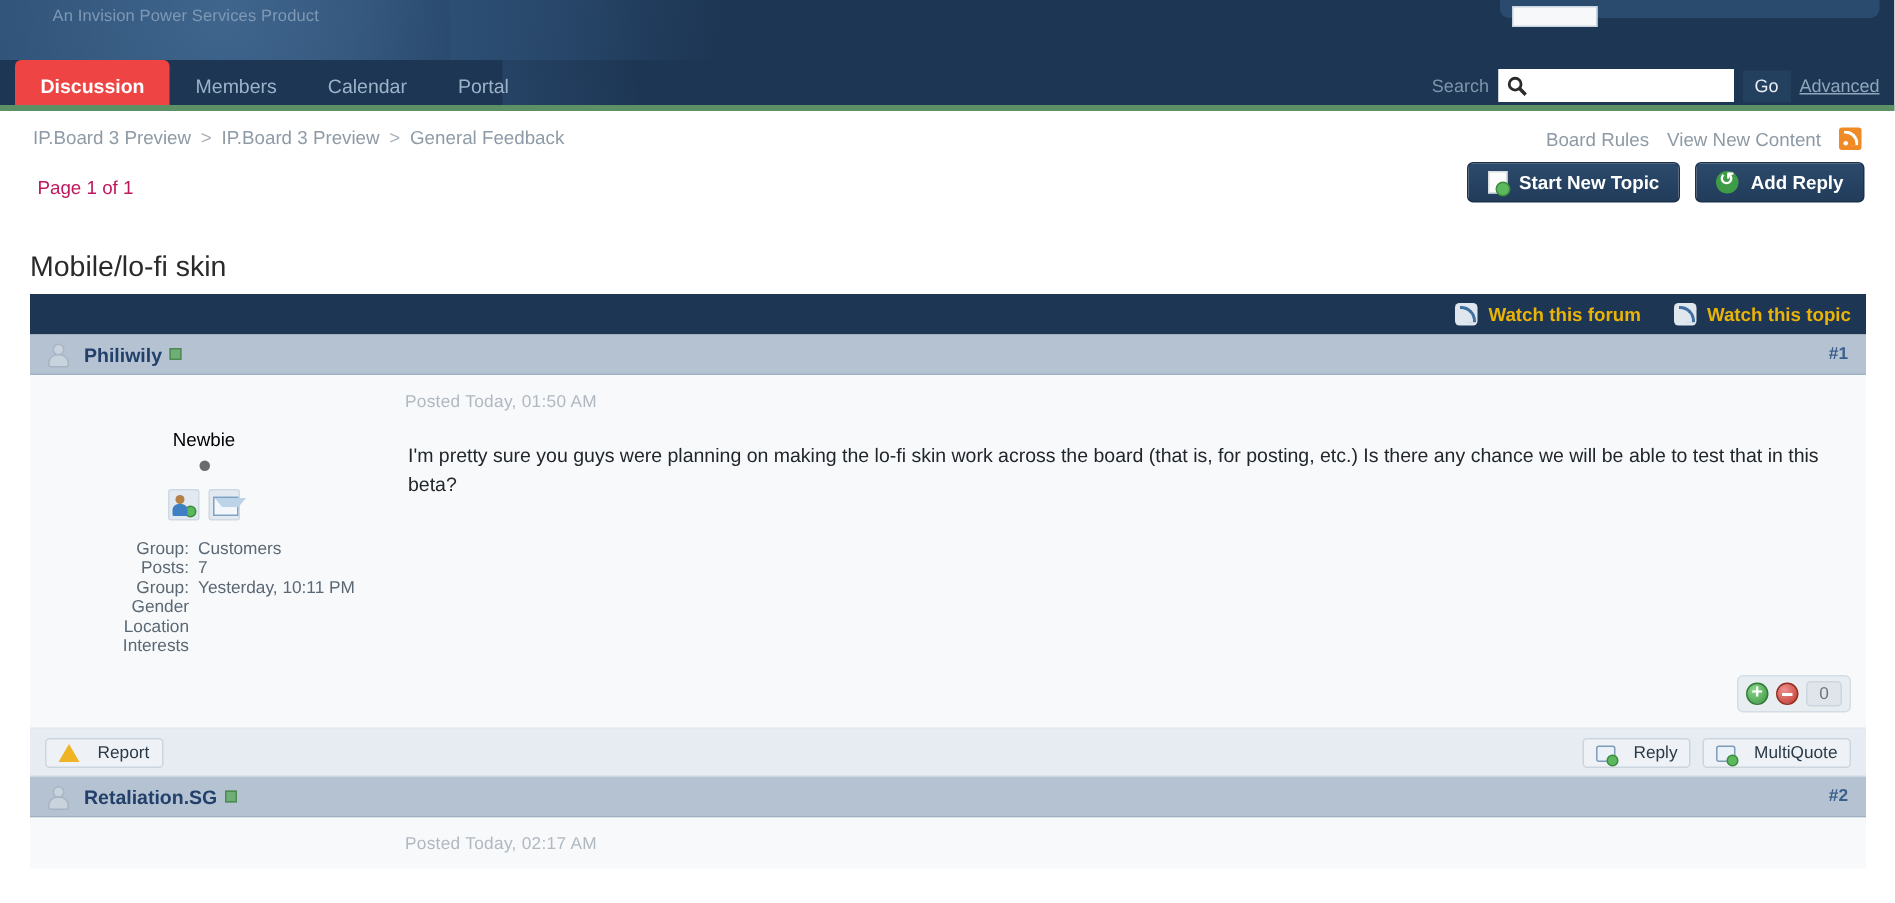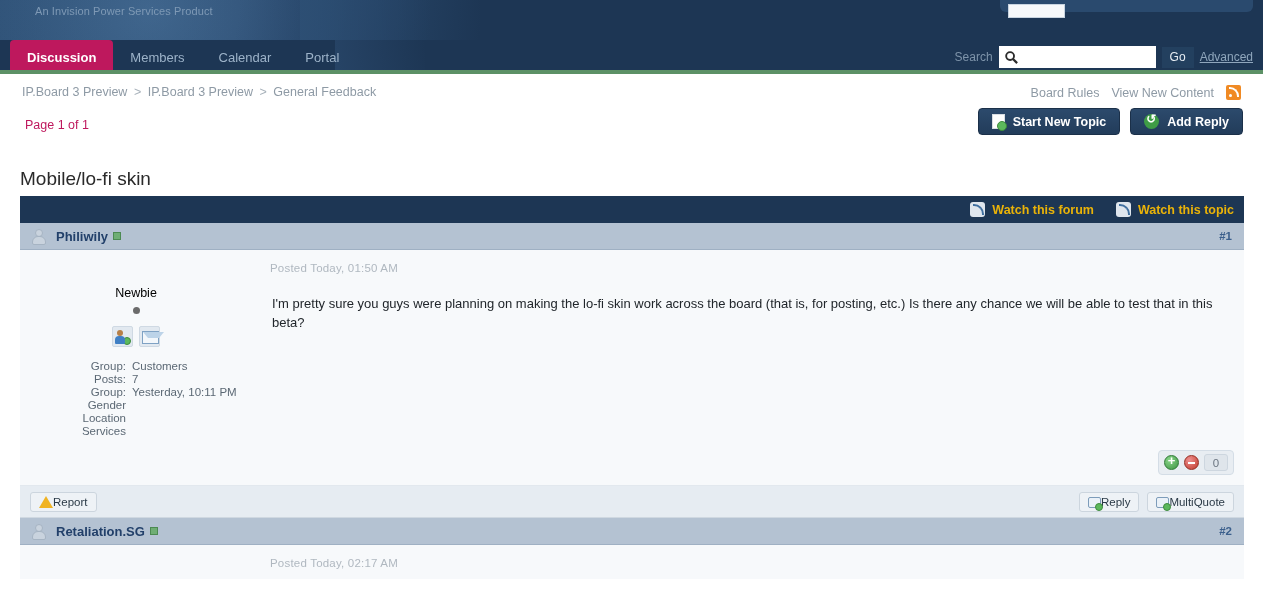--- a/index.html
+++ b/index.html
@@ -64,21 +64,21 @@
   }
   .nav-tab {
     display: flex; align-items: center;
     padding: 0 17px;
     font-size: 13px;
     color: #9db3c9;
     cursor: pointer;
     white-space: nowrap;
   }
   .nav-tab.active {
-    background: #be185d;
+    background: #ef4444;
     color: #ffffff;
     font-weight: bold;
     border-radius: 4px 4px 0 0;
   }
   #nav-deco {
     position: absolute; left: 335px; top: 0; width: 90px; height: 34px;
     background: linear-gradient(80deg, rgba(40,70,105,0.85) 0%, rgba(29,54,84,0) 100%);
   }
   #search-area {
     position: absolute; right: 10px; top: 0; height: 34px;
@@ -399,21 +399,21 @@
     display: flex; align-items: center; justify-content: center;
   }
 
   .post-footer {
     position: relative;
     height: 32px;
     background: #e6ecf2;
     border-bottom: 1px solid #cfd8e1;
   }
   .footer-btn {
-    display: inline-flex; align-items: center; gap: 0;
+    display: inline-flex; align-items: center; gap: 12px;
     height: 20px;
     padding: 0 8px;
     background: #eef2f6;
     border: 1px solid #ccd5de;
     border-radius: 3px;
     font-size: 11.5px; color: #2a3946;
     cursor: pointer;
     white-space: nowrap;
   }
   #report-btn { position: absolute; left: 10px; top: 6px; }
@@ -551,21 +551,21 @@
         <div class="af-label">Group:</div>
         <div class="af-value">Customers</div>
         <div class="af-label">Posts:</div>
         <div class="af-value">7</div>
         <div class="af-label">Group:</div>
         <div class="af-value">Yesterday, 10:11 PM</div>
         <div class="af-label">Gender</div>
         <div class="af-value"></div>
         <div class="af-label">Location</div>
         <div class="af-value"></div>
-        <div class="af-label">Services</div>
+        <div class="af-label">Interests</div>
         <div class="af-value"></div>
       </div>
     </div>
 
     <div class="post-content-col">
       <div class="post-date">Posted Today, 01:50 AM</div>
       <div class="post-text">I'm pretty sure you guys were planning on making the lo-fi skin work across the board (that is, for posting, etc.) Is there any chance we will be able to test that in this beta?</div>
     </div>
 
     <div class="post-rating">

